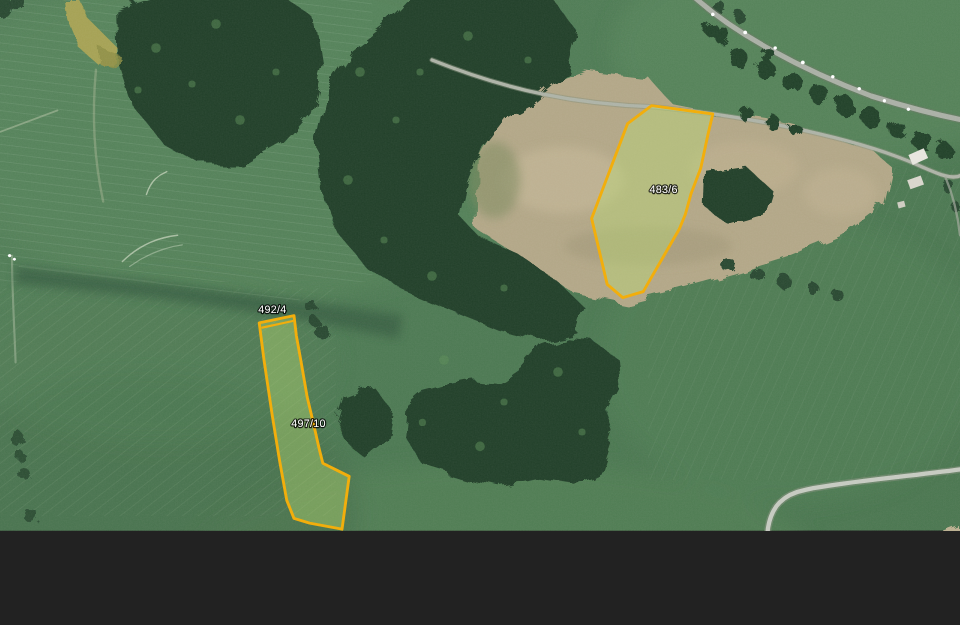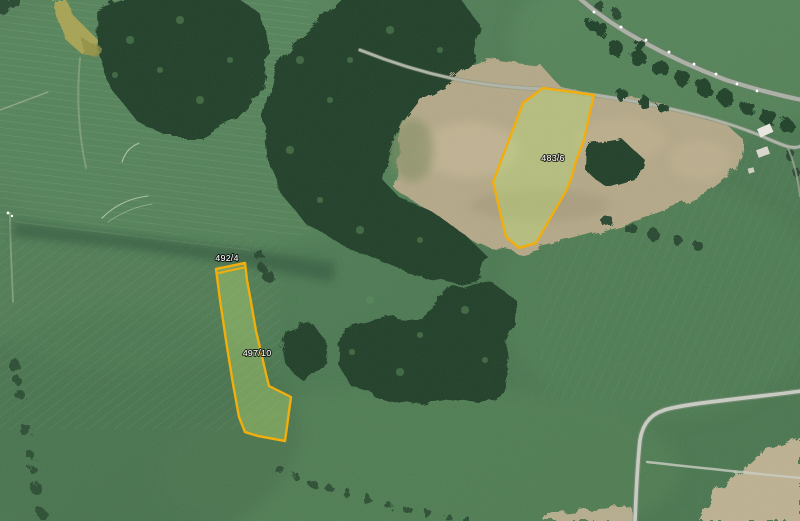--- a/index.html
+++ b/index.html
@@ -1,16 +1,16 @@
 <!DOCTYPE html>
 <html><head>
 <meta charset="utf-8">
 <style>
   html,body{margin:0;padding:0;background:#222;}
-  .stage{position:relative;width:800px;height:521px;overflow:hidden;font-family:"Liberation Sans",sans-serif;}
+  .stage{position:relative;width:800px;height:442px;overflow:hidden;font-family:"Liberation Sans",sans-serif;}
   .stage svg{display:block;width:800px;height:521px;}
   .parcel{fill:rgba(184,219,116,0.40);stroke-width:2.4;stroke-linejoin:round;}
   .parcel-divider{stroke-width:1.8;fill:none;stroke-linecap:round;}
   .parcel-label{font:9px "Liberation Sans",sans-serif;letter-spacing:.2px;text-anchor:middle;
     paint-order:stroke;stroke:rgba(0,0,0,0.78);stroke-width:2px;stroke-linejoin:round;}
 </style>
 </head>
 <body>
 
 <div class="stage">

